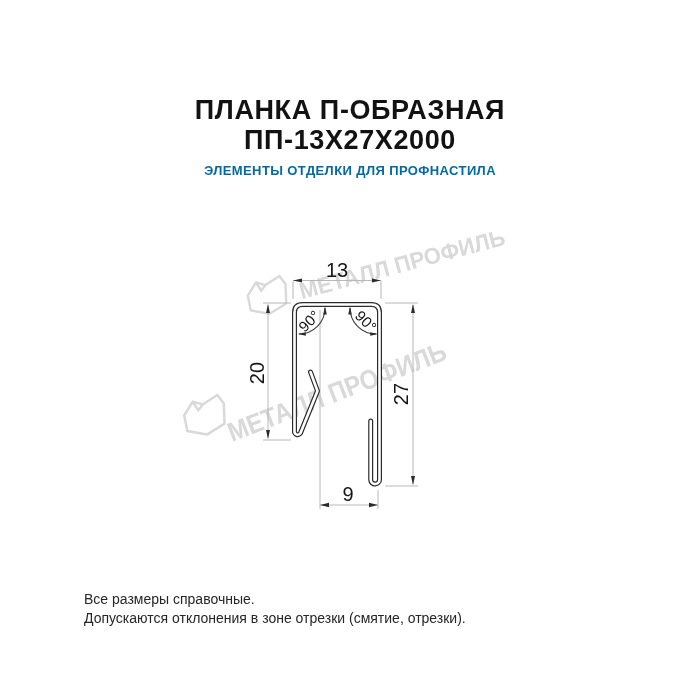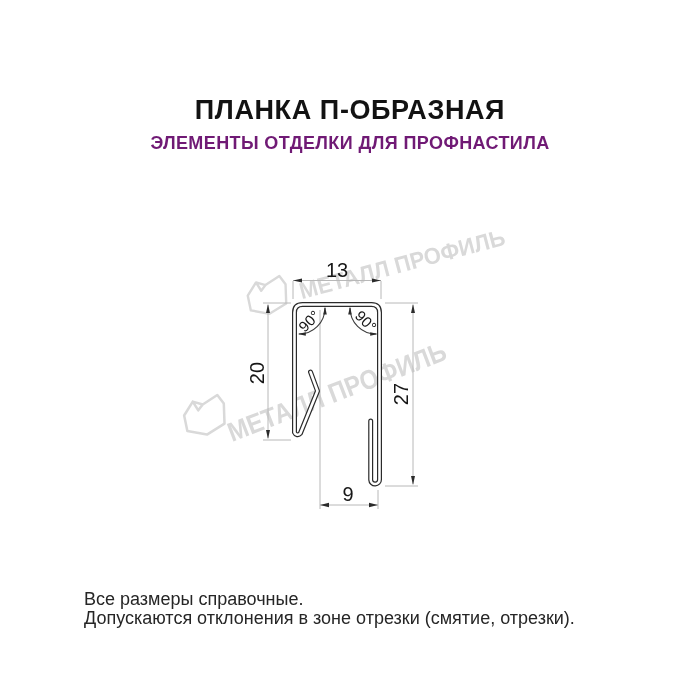--- a/index.html
+++ b/index.html
@@ -1,39 +1,40 @@
 <!DOCTYPE html>
 <html><head>
 <meta charset="utf-8">
 <style>
   html,body{margin:0;padding:0;background:#fff;}
   .page{position:relative;width:700px;height:700px;background:#ffffff;overflow:hidden;
         font-family:"Liberation Sans",sans-serif;}
   .titleblock{position:absolute;top:95px;left:0;width:700px;text-align:center;}
   .title-line{font-weight:bold;font-size:27px;line-height:30px;letter-spacing:0.6px;color:#121212;}
-  .subtitle{margin-top:8px;font-weight:bold;font-size:18px;letter-spacing:0.4px;color:#701a75;}
-  .footer{position:absolute;left:84px;top:590px;font-size:18px;line-height:19px;color:#262626;}
+  .subtitle{margin-top:8px;font-weight:bold;font-size:13px;letter-spacing:0.4px;color:#0369a1;}
+  .footer{position:absolute;left:84px;top:590px;font-size:14px;line-height:19px;color:#262626;}
   svg{position:absolute;left:0;top:0;}
   .wm-text{fill:#d9d9d9;font-weight:bold;}
   .dim-line{stroke:#b8b8b8;stroke-width:1;fill:none;}
   .arc{stroke:#3c3c3c;stroke-width:1.1;fill:none;}
   .arrow{fill:#2b2b2b;stroke:none;}
   .dim-text{fill:#161616;font-size:20px;}
   .deg-text{fill:#161616;font-size:15px;}
   .sheet-outer{stroke:#2b2b2b;stroke-width:5;fill:none;stroke-linecap:round;stroke-linejoin:round;}
   .sheet-inner{stroke:#ffffff;stroke-width:2.6;fill:none;stroke-linecap:round;stroke-linejoin:round;}
   .logo{stroke:#d9d9d9;stroke-width:2.4;fill:none;stroke-linejoin:round;stroke-linecap:round;}
 </style>
 </head>
 <body>
 
 <div class="page">
 
   <div class="titleblock">
     <div class="title-line">ПЛАНКА П-ОБРАЗНАЯ</div>
+    <div class="title-line">ПП-13Х27Х2000</div>
     <div class="subtitle">ЭЛЕМЕНТЫ ОТДЕЛКИ ДЛЯ ПРОФНАСТИЛА</div>
   </div>
 
   <svg width="700" height="700" viewBox="0 0 700 700">
     <defs>
       <path id="mp-logo" d="M5,18 L15,6 L24,10 L39,3 L44,12 L42,31 L24,39 L6,33 Z M15,6 L19,15 L24,10"></path>
     </defs>
 
     <g>
       <use href="#mp-logo" class="logo" transform="translate(243,275) rotate(-8,24,21)"></use>

